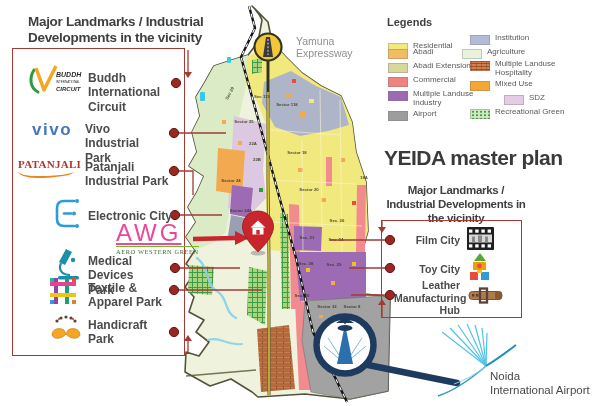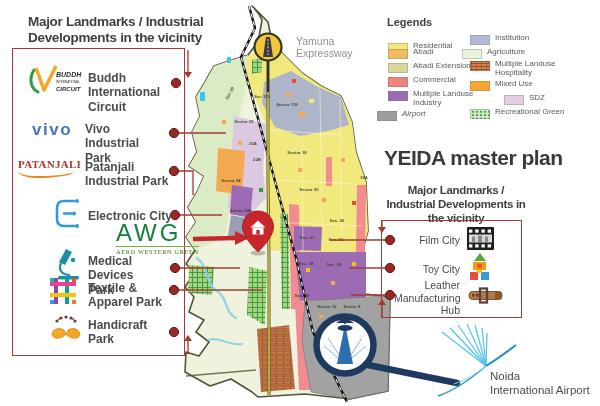--- a/index.html
+++ b/index.html
@@ -11,36 +11,36 @@
   
   .main-title{font-size:13.5px;font-weight:700;line-height:1.18;color:#3f3f3f;letter-spacing:-0.3px;}
   .yeida-title{font-size:21px;font-weight:700;color:#3a3a3a;letter-spacing:-0.5px;}
   .sub-title{font-size:11.5px;font-weight:700;line-height:1.2;color:#3f3f3f;text-align:center;letter-spacing:-0.3px;}
 
   
   .frame{border:1.5px solid #A23B34;}
 
   
   .item-label{font-size:12px;font-weight:700;line-height:1.2;color:#4b4b4b;}
-  .r-label{font-size:10.5px;font-weight:400;line-height:1.2;color:#4b4b4b;text-align:right;}
+  .r-label{font-size:10.5px;font-weight:700;line-height:1.2;color:#4b4b4b;text-align:right;}
 
   
   .legend-title{font-size:11px;font-weight:700;color:#3f3f3f;}
   .legend-row{position:absolute;display:flex;align-items:flex-start;}
   .swatch{width:18px;height:8px;flex:0 0 18px;margin-top:1px;border:0.5px solid rgba(120,120,120,.35);}
   .legend-label{font-size:8px;color:#5a5a5a;line-height:1.12;margin-left:5px;width:70px;}
   .swatch.brick{background-image:repeating-linear-gradient(0deg,rgba(143,78,42,.9) 0 1px,transparent 1px 3px),
                 repeating-linear-gradient(90deg,rgba(143,78,42,.55) 0 1px,transparent 1px 5px);}
   .swatch.dots{background-image:radial-gradient(circle,#3e9c47 1px,transparent 1.2px);background-size:4px 3.5px;}
 
   
   .vivo-logo{font-size:17px;font-weight:700;color:#4577BE;letter-spacing:1.5px;}
   .pat-logo{font-family:"Liberation Serif",serif;font-size:11px;font-weight:700;color:#B5342C;letter-spacing:.3px;}
   .pat-swoosh{width:56px;height:6px;border-bottom:2.5px solid #E8861B;border-radius:0 0 80% 40%/0 0 100% 100%;}
-  .awg-txt{font-size:24px;color:#15803d;letter-spacing:3px;line-height:.95;border-bottom:1.5px solid #76B82A;padding-bottom:1px;}
+  .awg-txt{font-size:24px;color:#ec4899;letter-spacing:3px;line-height:.95;border-bottom:1.5px solid #76B82A;padding-bottom:1px;text-decoration:underline;}
   .awg-sub{font-family:"Liberation Serif",serif;font-size:6.4px;color:#3E6B2F;letter-spacing:.6px;margin-top:1.5px;white-space:nowrap;}
 
   .yamuna-label{font-size:10.5px;color:#8f8f8f;line-height:1.12;font-weight:400;}
   .airport-name{font-size:11.5px;color:#4a4a4a;line-height:1.25;}
 
   .sec{font-size:4.3px;font-weight:700;fill:#3b3b28;opacity:.9;}
 </style>
 </head>
 <body>
 
@@ -314,21 +314,21 @@
     <div class="legend-label">Abadi Extension</div>
   </div>
   <div class="legend-row" style="left:388px;top:76px;">
     <div class="swatch" style="background-color: rgb(240, 130, 127);"></div>
     <div class="legend-label">Commercial</div>
   </div>
   <div class="legend-row" style="left:388px;top:90px;">
     <div class="swatch" style="background-color: rgb(156, 107, 180);"></div>
     <div class="legend-label">Multiple Landuse Industry</div>
   </div>
-  <div class="legend-row" style="left:377px;top:110px;font-style:italic;">
+  <div class="legend-row" style="left:388px;top:110px;">
     <div class="swatch" style="background-color: rgb(157, 157, 157);"></div>
     <div class="legend-label">Airport</div>
   </div>
 
   <div class="legend-row" style="left:470px;top:34px;">
     <div class="swatch" style="background-color: rgb(180, 187, 216);"></div>
     <div class="legend-label">Institution</div>
   </div>
   <div class="legend-row" style="left:462px;top:48px;">
     <div class="swatch" style="background-color: rgb(233, 242, 220);"></div>

